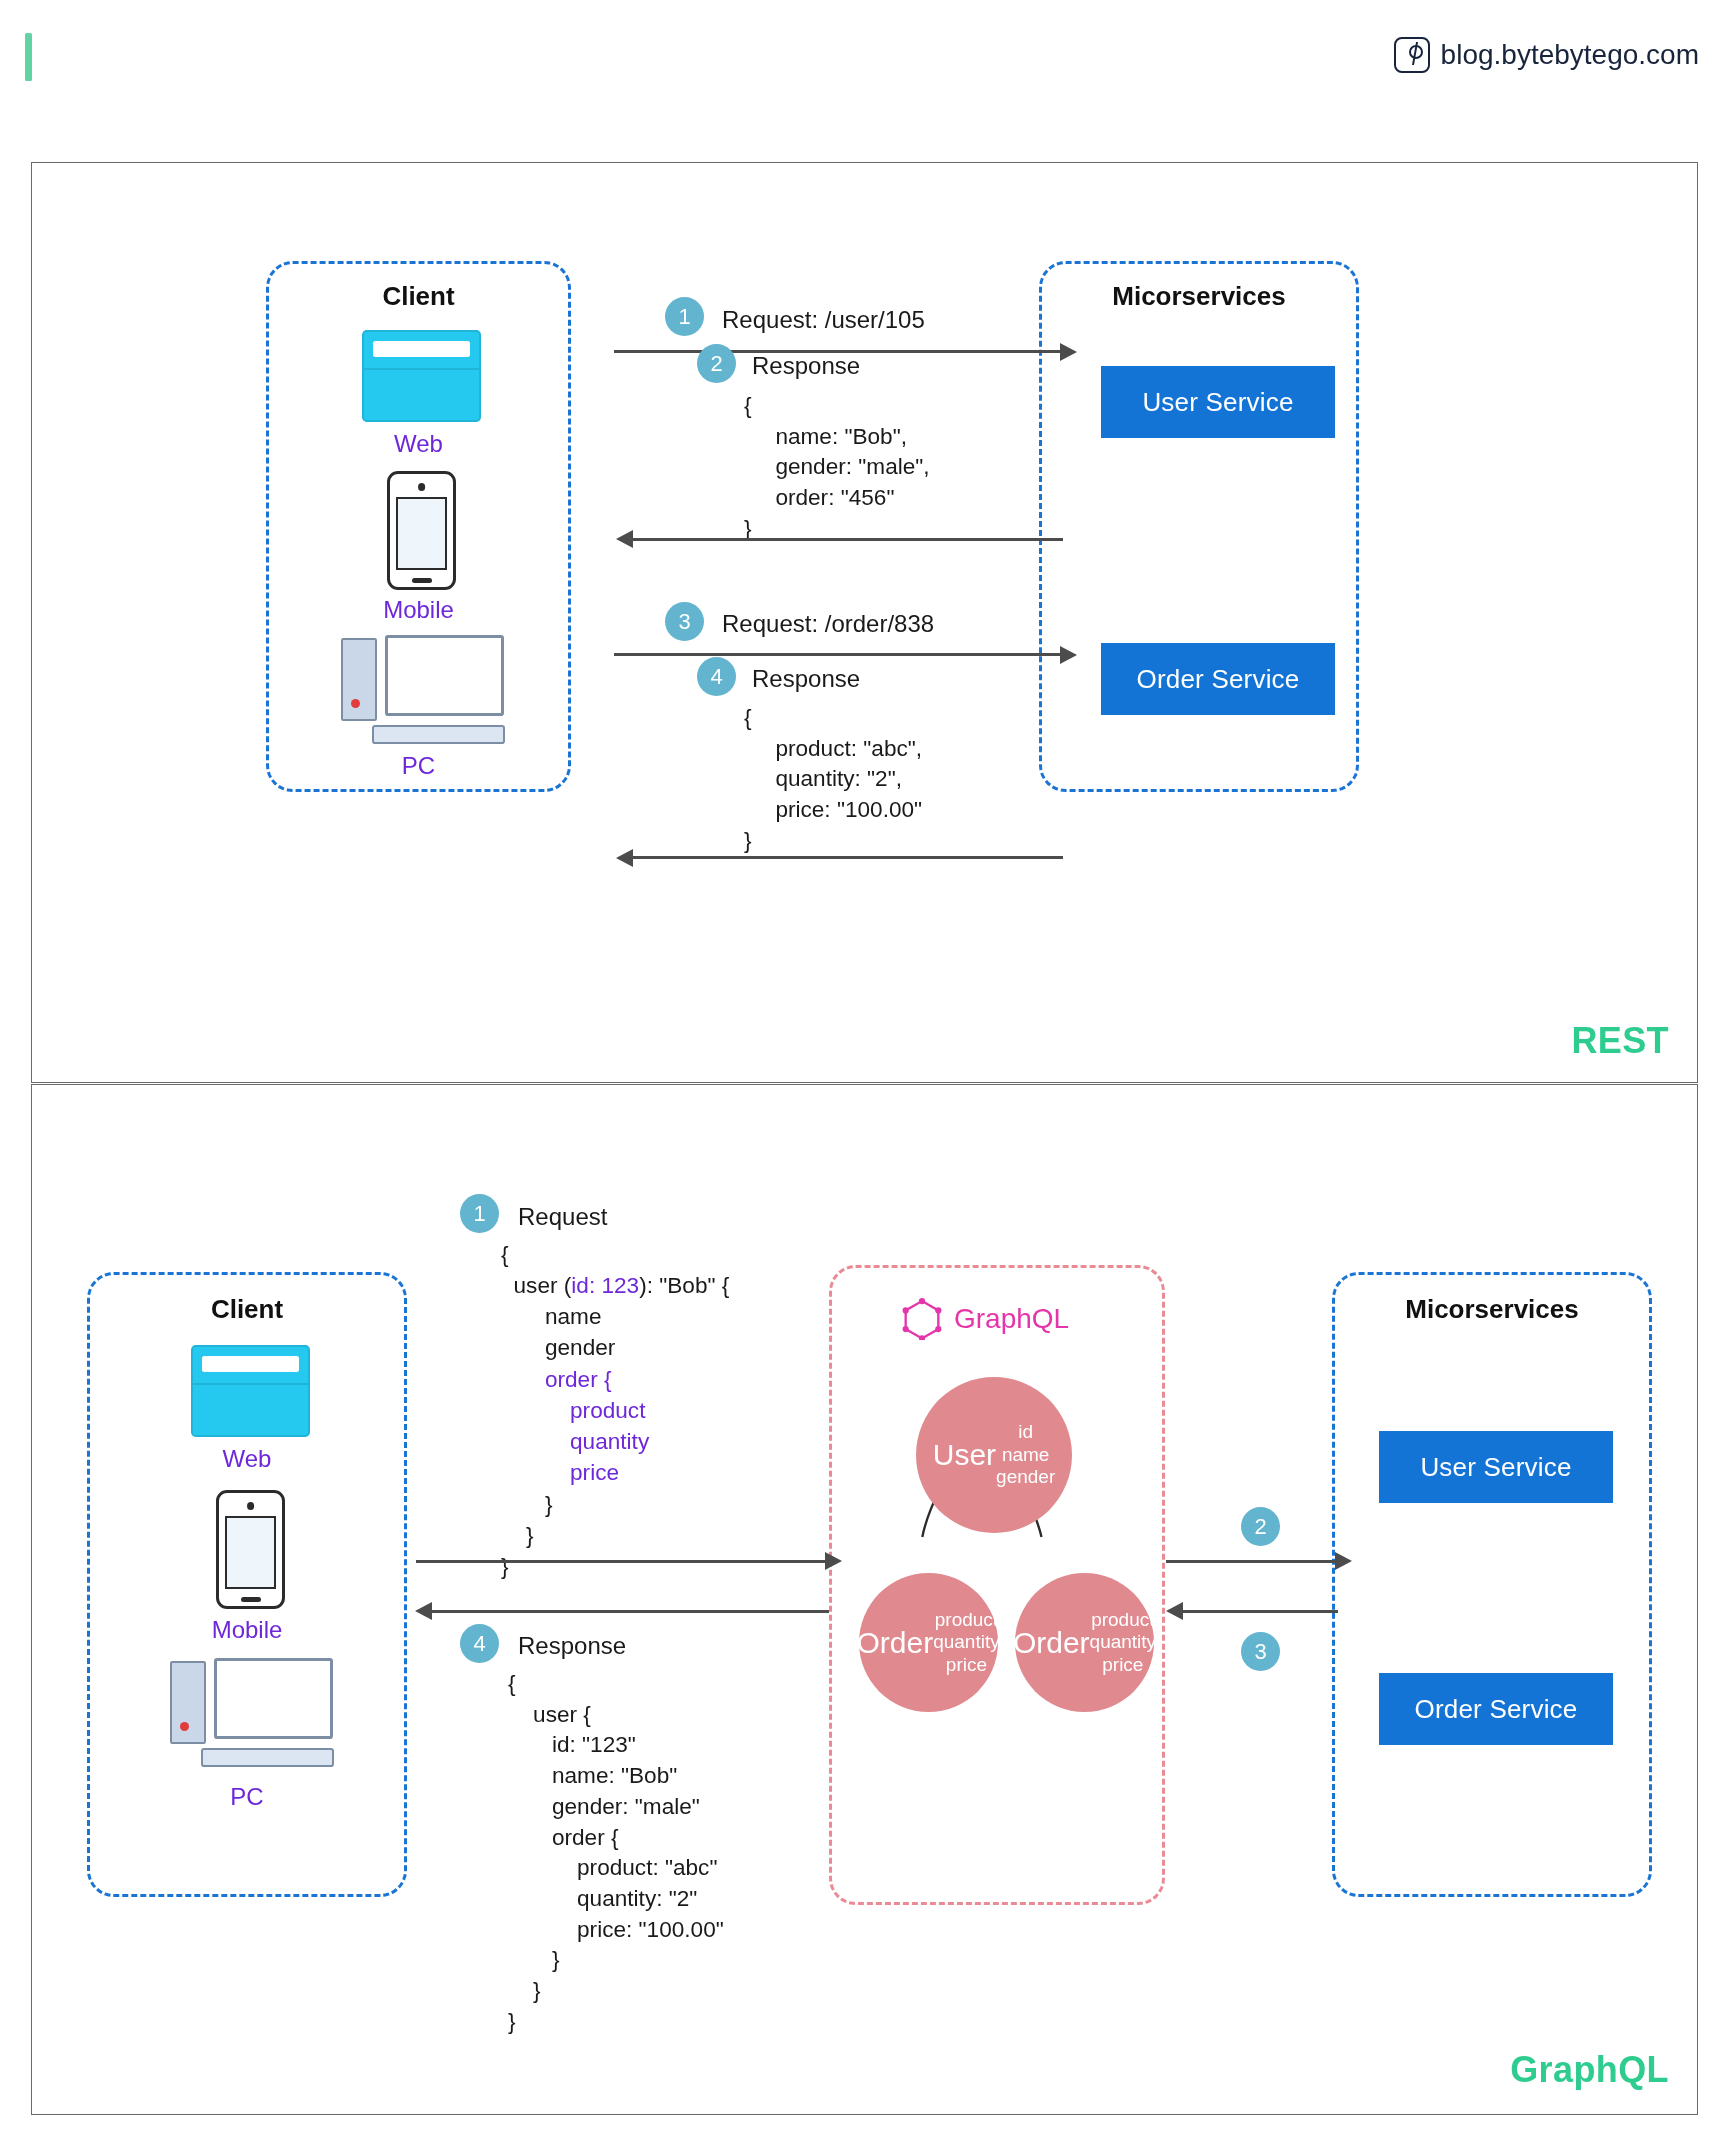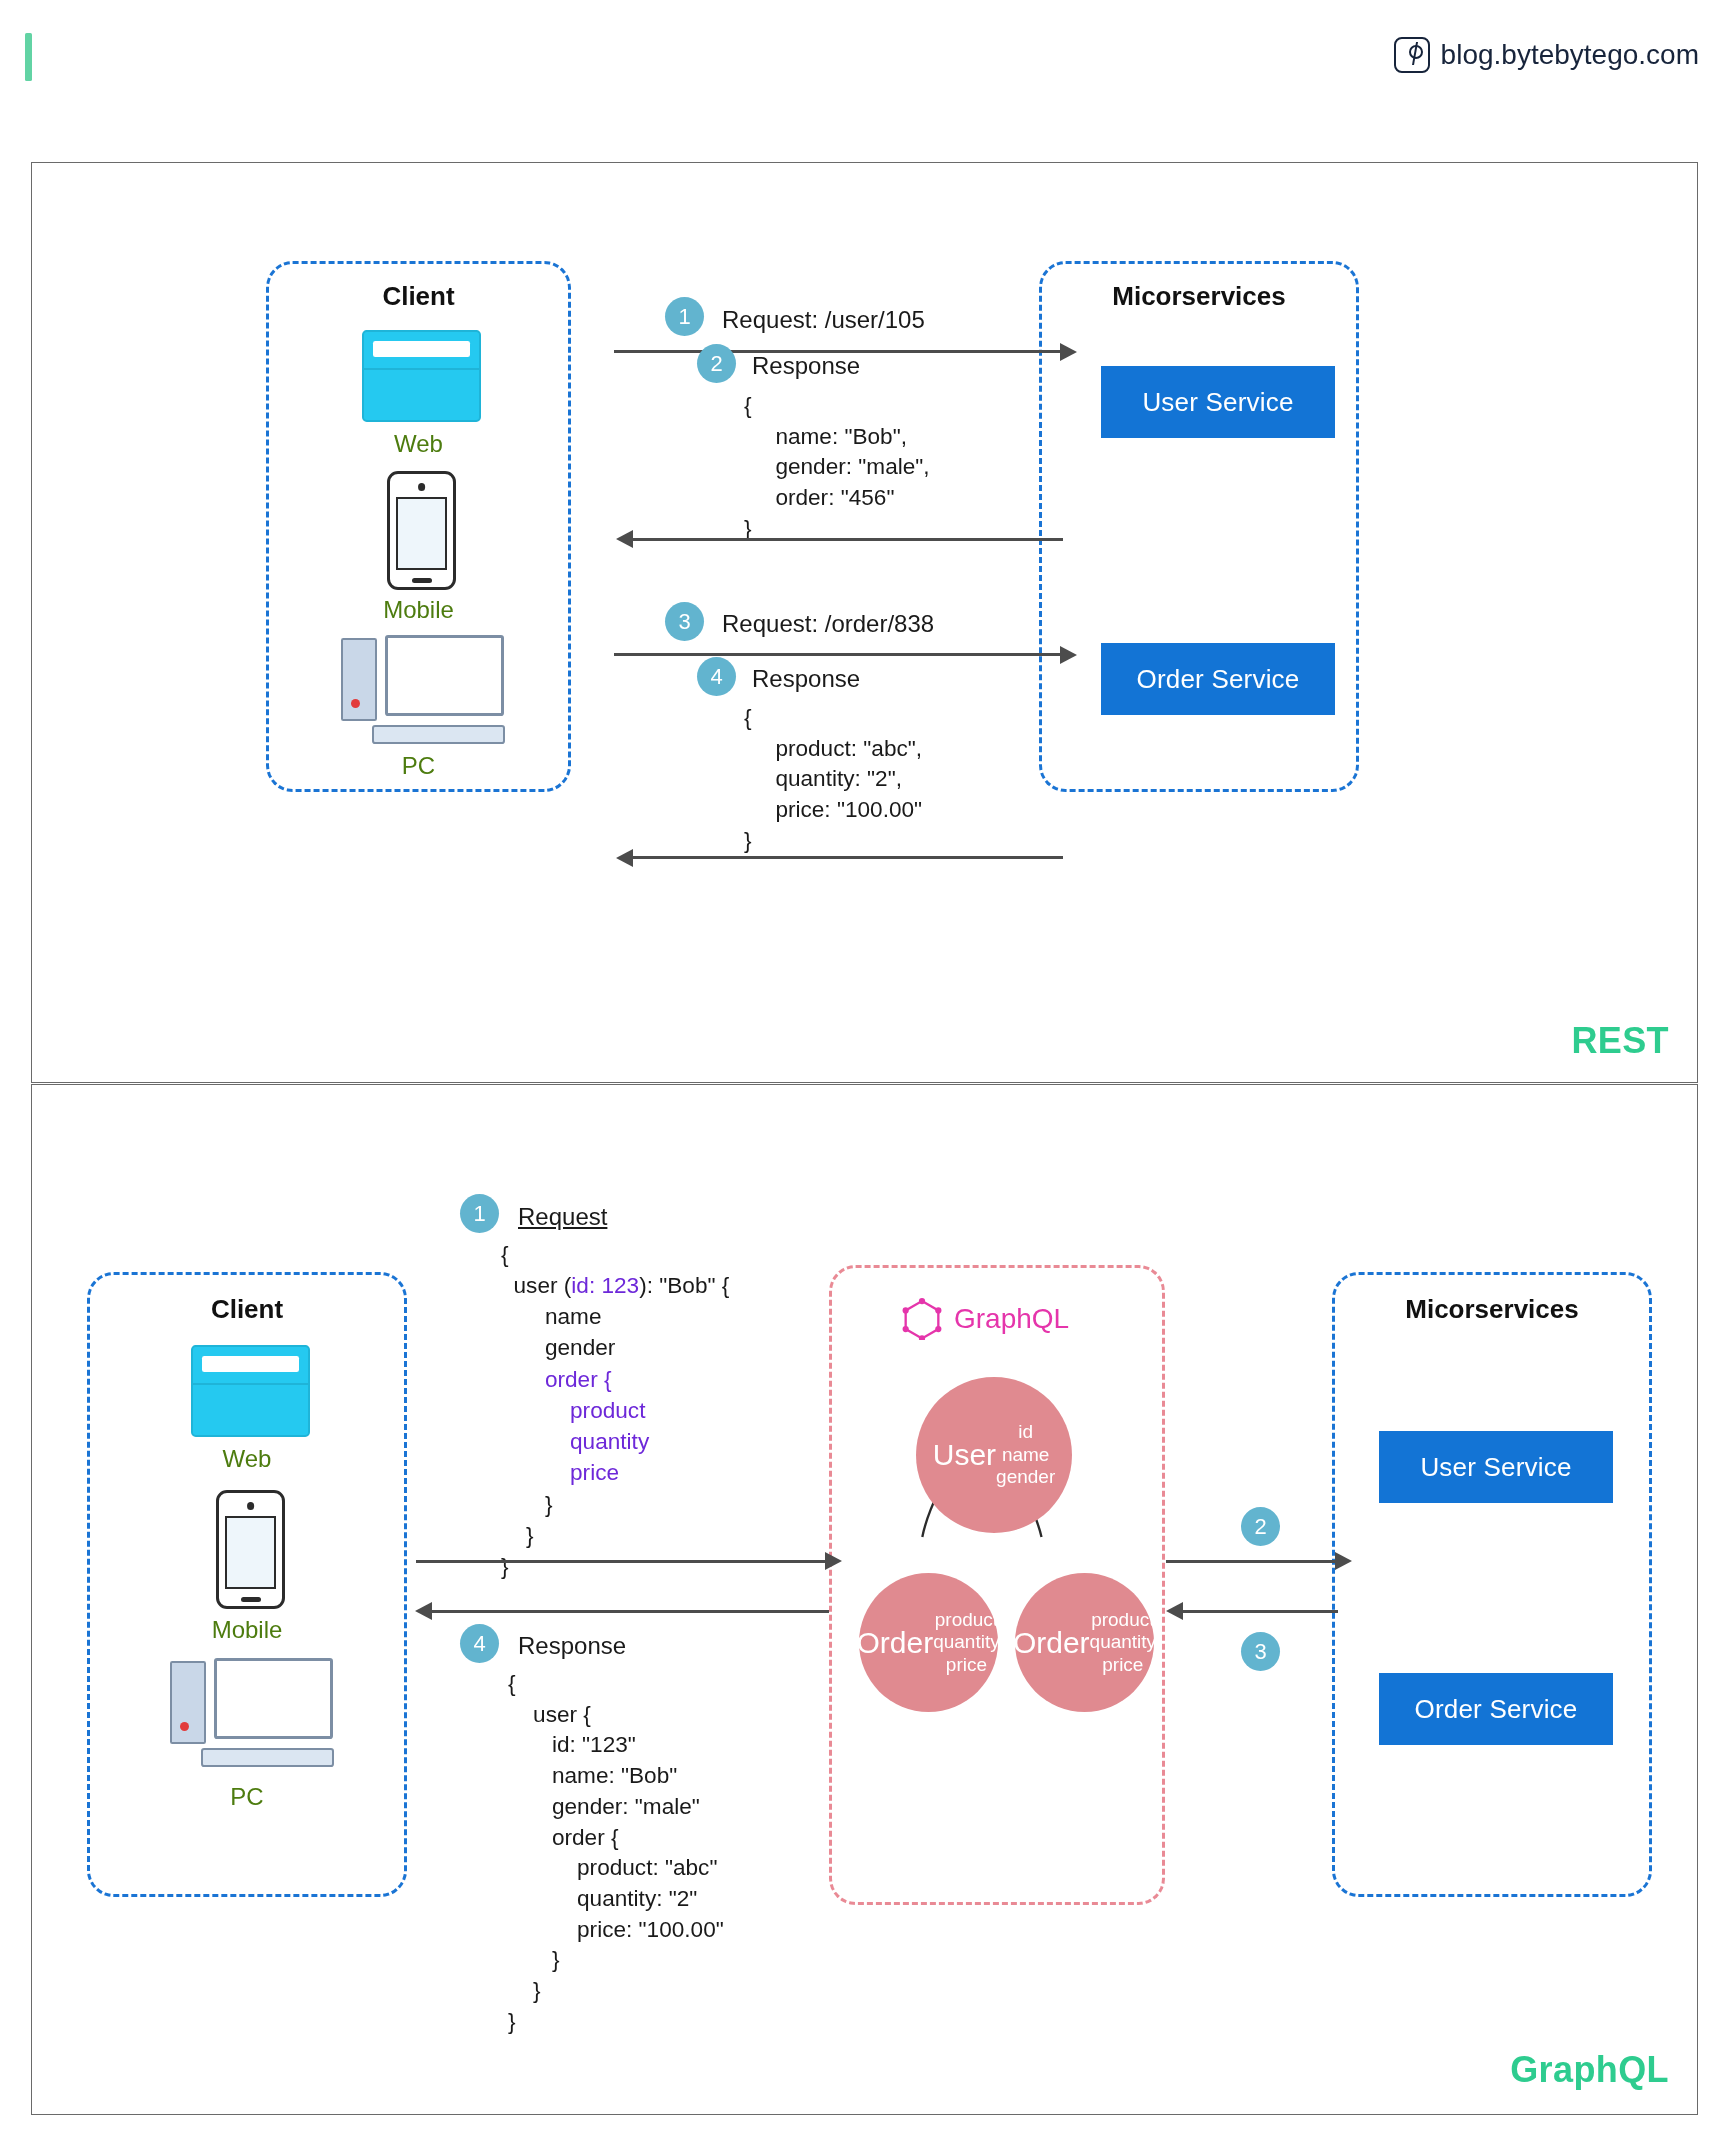--- a/index.html
+++ b/index.html
@@ -115,21 +115,21 @@
     font-size: 26px;
     font-weight: bold;
     color: #111;
   }
 
   
   .device-label {
     position: absolute;
     text-align: center;
     font-size: 24px;
-    color: #4d7c0f;
+    color: #6d28d9;
     white-space: nowrap;
   }
   .web-icon {
     position: absolute;
     width: 119px; height: 92px;
     background: #25c9f0;
     border: 2.3px solid #1fb4d8;
     border-radius: 4.7px;
     box-sizing: border-box;
   }
@@ -428,21 +428,21 @@
       </div>
     </div>
 
     <div class="dashed-box" style="left:1300px; top:187px; width:320px; height:625px;">
       <div class="box-title" style="top:19px;">Micorservices</div>
       <div class="service" style="left:44px; top:156px; width:234px; height:72px;">User Service</div>
       <div class="service" style="left:44px; top:398px; width:234px; height:72px;">Order Service</div>
     </div>
 
     <div class="step" style="left:428px; top:109px;">1</div>
-    <div class="txt" style="left:486px; top:116px;text-decoration:underline;">Request</div>
+    <div class="txt" style="left:486px; top:116px;">Request</div>
 
     <div class="txt small" style="left:469px; top:155px;">{</div>
     <div class="txt small" style="left:469px; top:186px;"><span>  user (</span><span class="red">id: 123</span><span>): "Bob" {</span></div>
     <div class="txt small" style="left:469px; top:217px;">       name</div>
     <div class="txt small" style="left:469px; top:248px;">       gender</div>
     <div class="txt small red" style="left:469px; top:280px;">       order {</div>
     <div class="txt small red" style="left:469px; top:311px;">           product</div>
     <div class="txt small red" style="left:469px; top:342px;">           quantity</div>
     <div class="txt small red" style="left:469px; top:373px;">           price</div>
     <div class="txt small" style="left:469px; top:405px;">       }</div>

